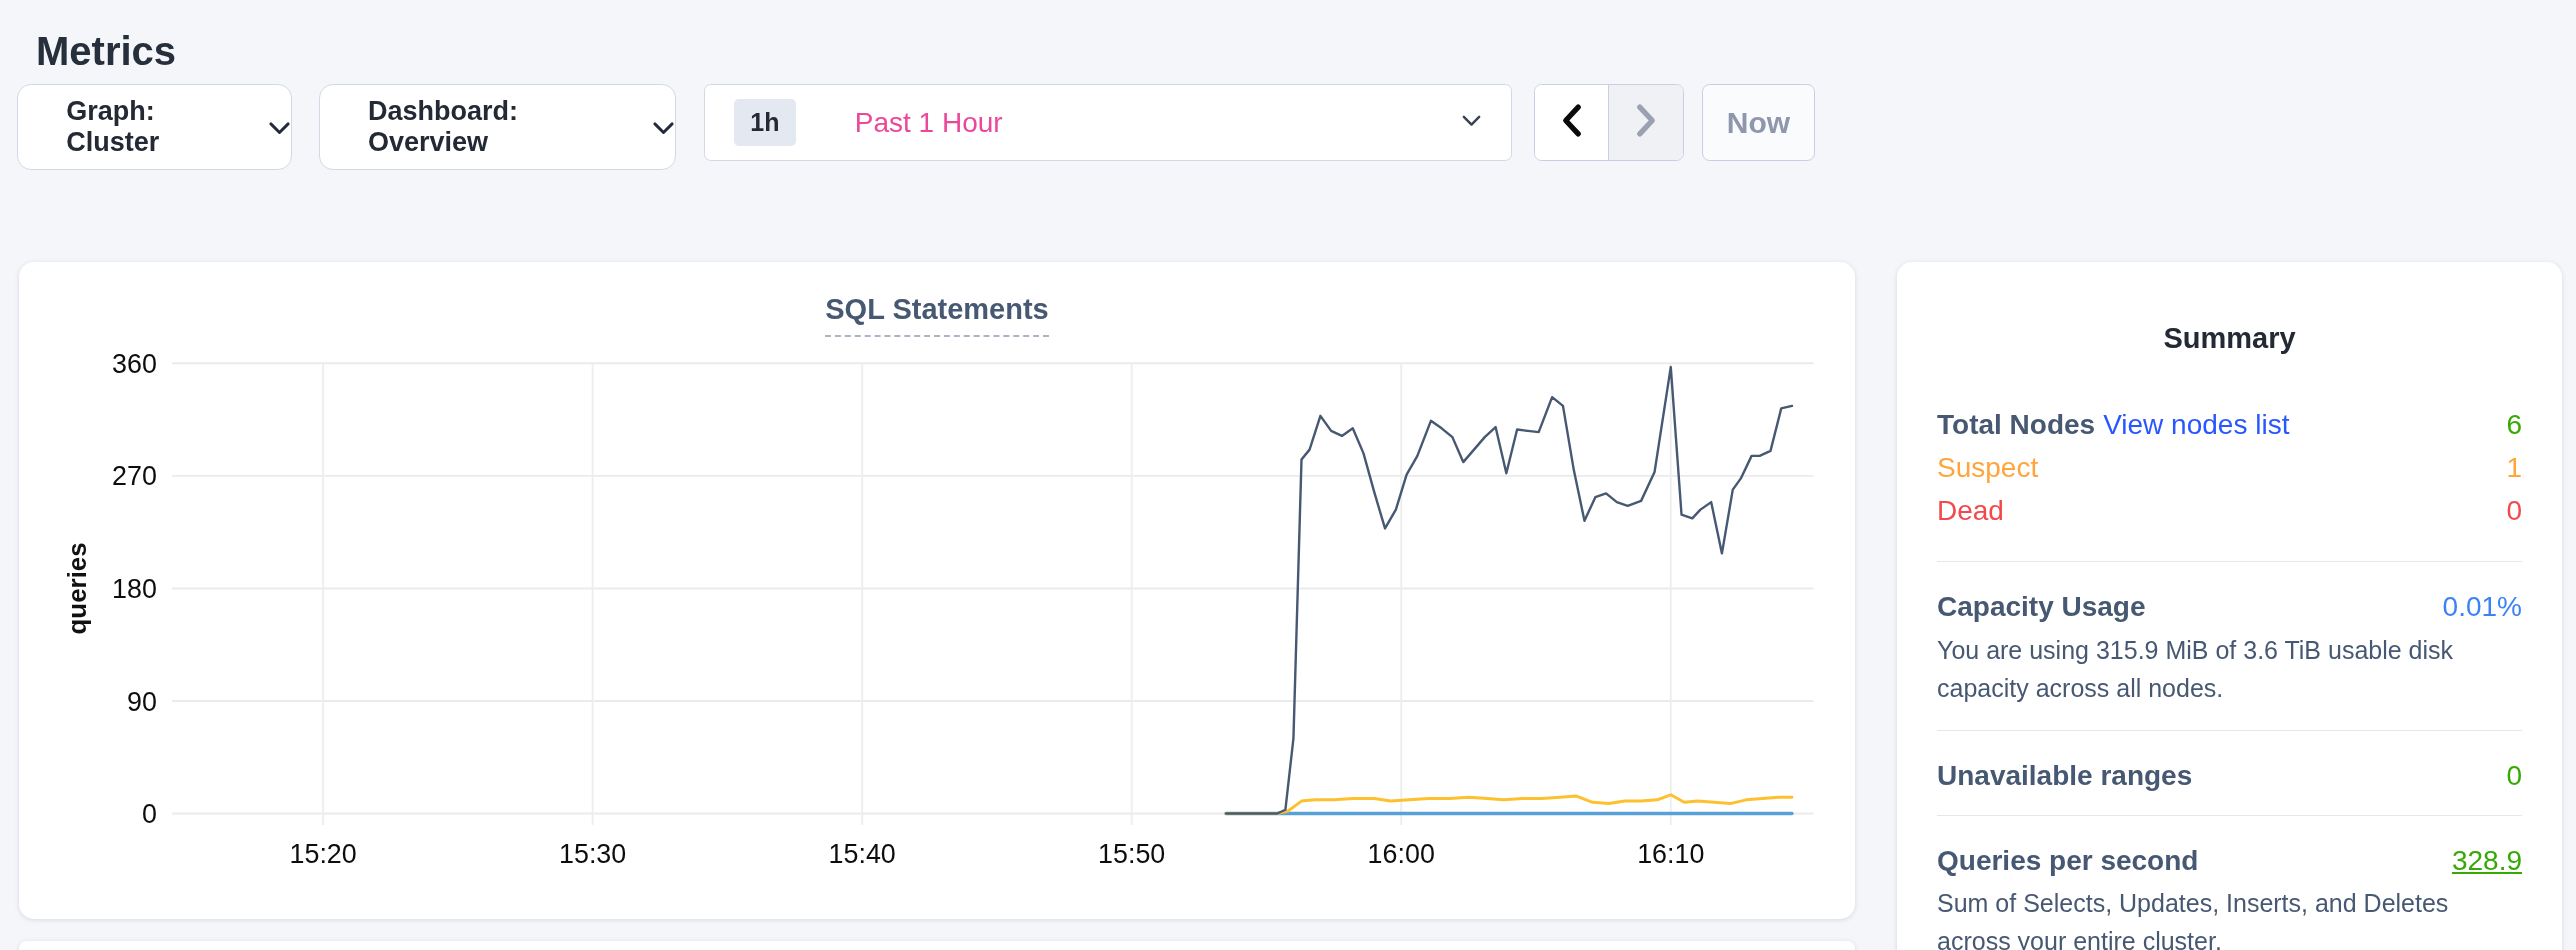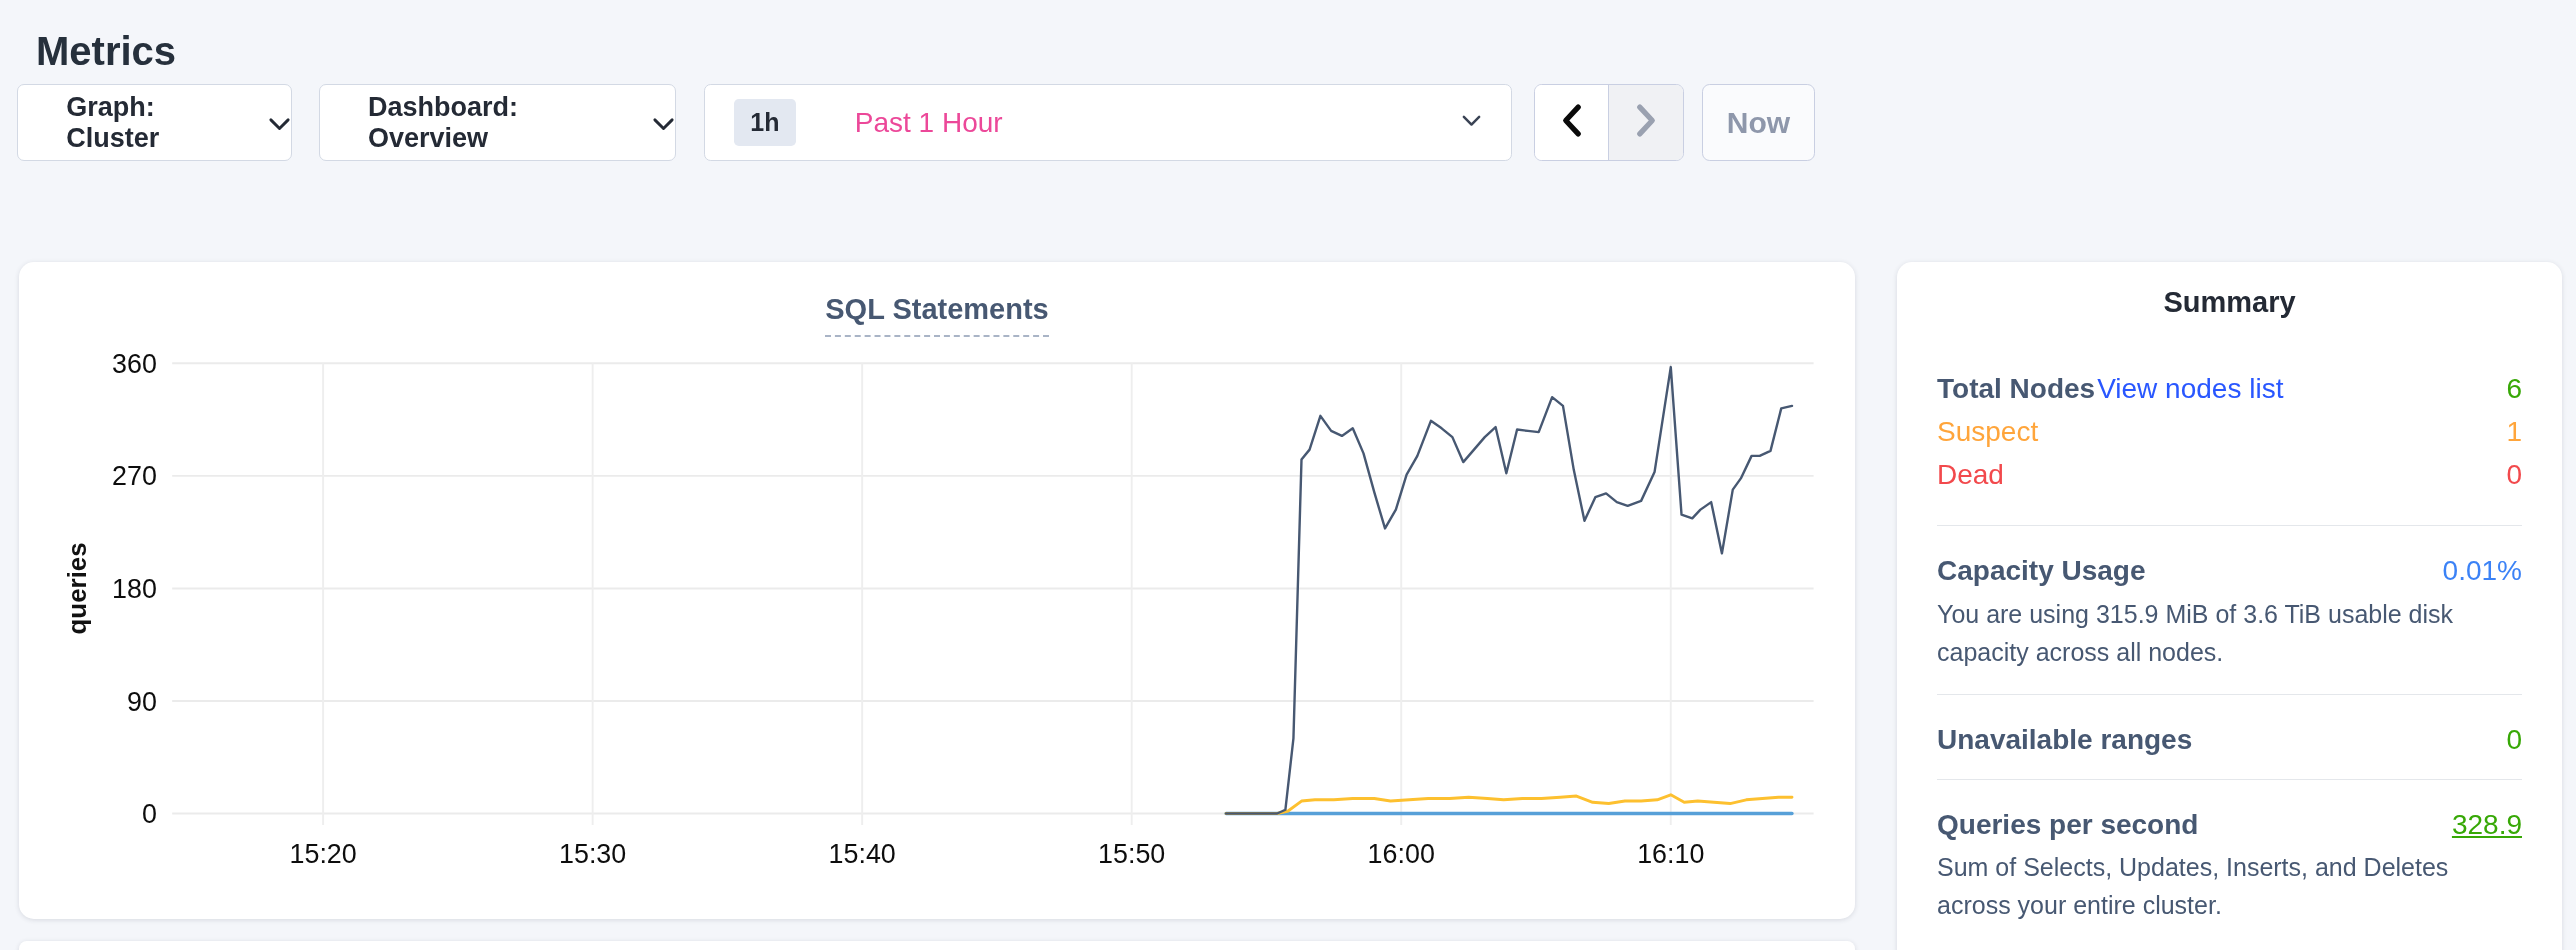--- a/index.html
+++ b/index.html
@@ -10,22 +10,22 @@
     font-family:"Liberation Sans", sans-serif;
     color:#242a35;
   }
   
   .page-title {
     position:absolute; left:36px; top:1.9px;
     font-size:40px; font-weight:600; color:#26303c;
   }
   
   .btn {
-    position:absolute; top:84px; height:77px; background:#fff;
-    border:1px solid #d3d9e4; border-radius:7px;
+    position:absolute; top:84px; height:86px; background:#fff;
+    border:1px solid #d3d9e4; border-radius:14px;
     display:flex; align-items:center; justify-content:center;
     font-size:27px; font-weight:bold; color:#242a35; cursor:pointer;padding-left:48px;
   }
   .dd-graph     { left:17.3px;  width:275px; gap:19px; }
   .dd-dashboard { left:319px; width:357px; gap:19px; }
   .time-selector {
     position:absolute; top:84px; left:704px; width:808px; height:77px;
     background:#fff; border:1px solid #d3d9e4; border-radius:6.7px;
     display:flex; align-items:center; padding:0 29px; cursor:pointer;gap:30px;
   }
@@ -58,25 +58,25 @@
   .next-card   { left:19px;  top:941px; width:1836px; height:13.4px; border-radius:7.7px 7.7px 0 0; }
   .summary-card{ left:1897px; top:262px; width:665px; height:749px; padding:0 40px; }
   
   .chart-title-wrap { position:absolute; top:31px; left:0; width:100%; text-align:center; }
   .chart-title {
     display:inline-block; font-size:29px; font-weight:bold; color:#475872;
     border-bottom:2.9px dashed #a9b4c6; padding-bottom:8.6px;
   }
   .chart-svg { position:absolute; left:38px; top:82px; }
   
-  .summary-title { margin-top:24px; text-align:center; font-size:29px; font-weight:bold; color:#242a35; }
+  .summary-title { margin-top:60px; text-align:center; font-size:29px; font-weight:bold; color:#242a35; }
   .nodes-block { margin-top:54px; }
   .srow { display:flex; align-items:baseline; height:43px; font-size:28px; }
   .srow .label-bold { font-weight:bold; color:#475872; }
-  .srow .link { margin-left:2px; font-weight:400; cursor:pointer; }
+  .srow .link { margin-left:8px; font-weight:400; cursor:pointer; }
   .srow .value { margin-left:auto; }
   .divider { border:none; border-top:1px solid #e4e7eb; margin:23px 0 0 0; }
   .section-head { display:flex; align-items:baseline; font-size:28px; margin-top:29px; }
   .section-head .label-bold { font-weight:bold; color:#475872; }
   .section-head .value { margin-left:auto; }
   .section-desc { font-size:25px; color:#475872; line-height:1.52; margin-top:7.7px; }
 </style>
 </head>
 <body>
 

